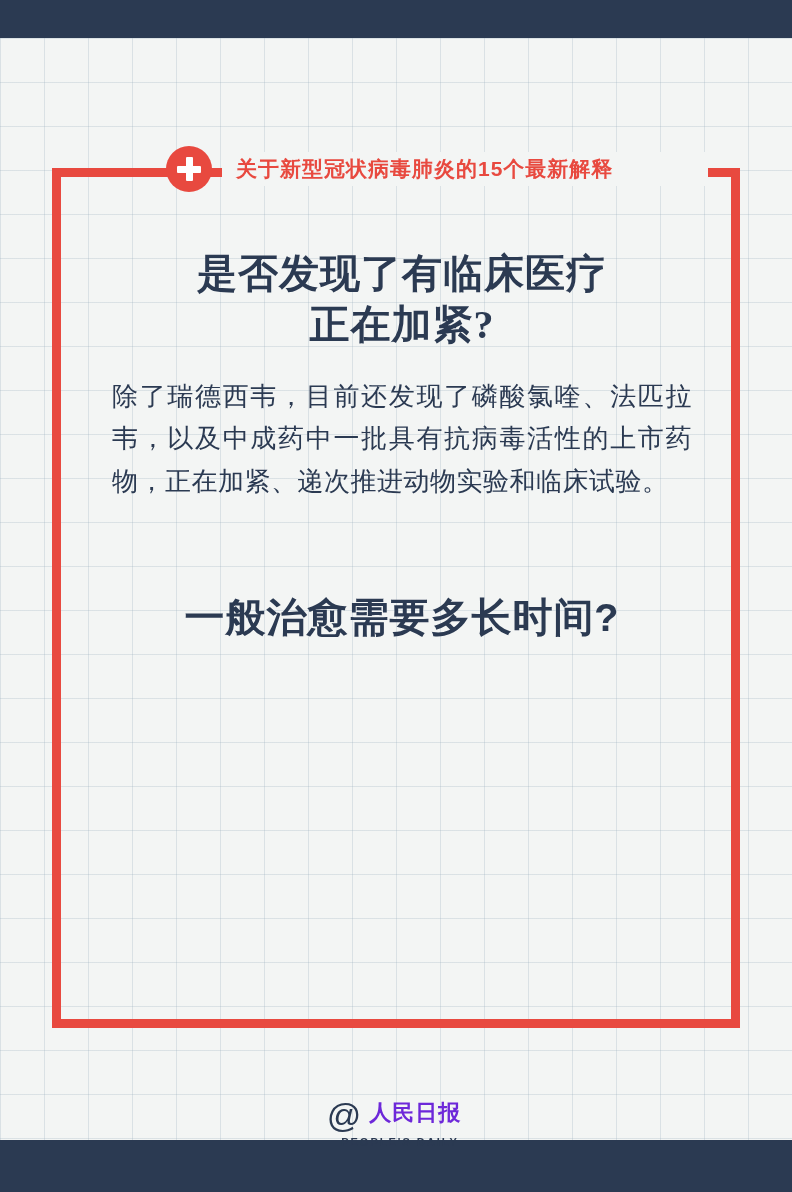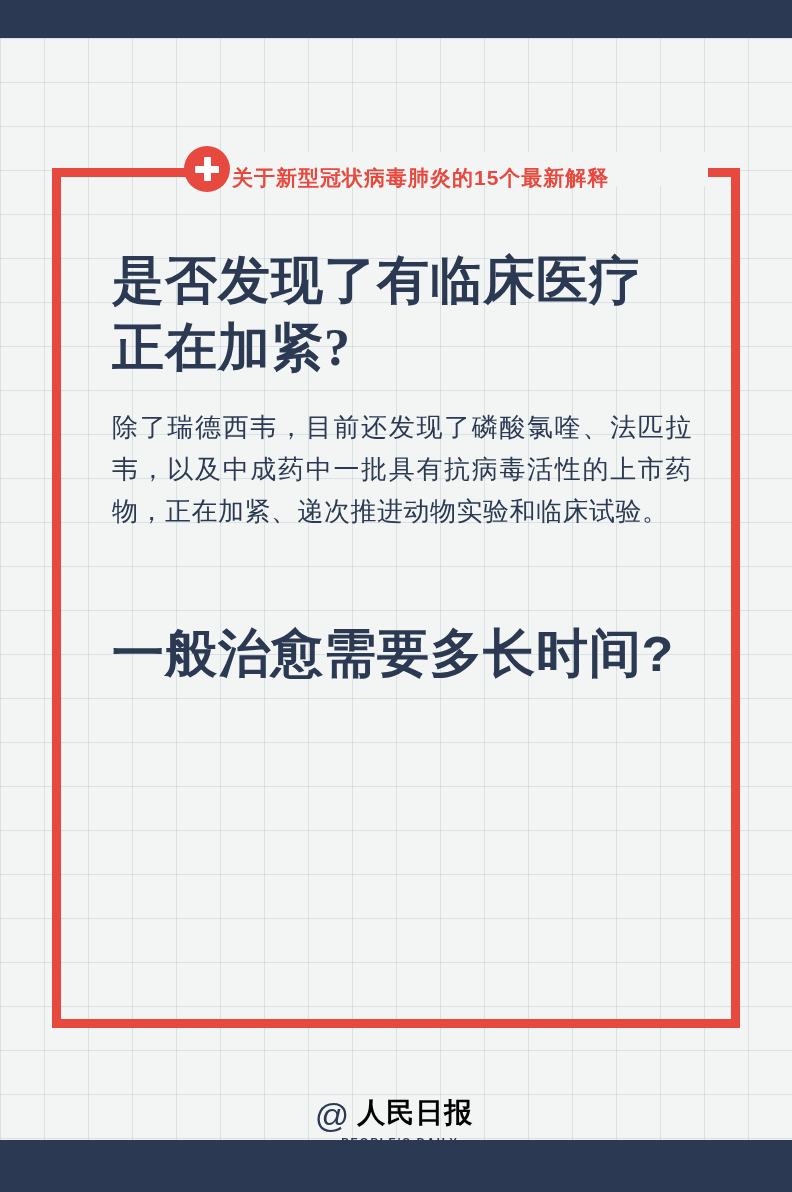--- a/index.html
+++ b/index.html
@@ -52,26 +52,26 @@
     left: 52px;
     top: 168px;
     width: 688px;
     height: 860px;
     border: 9px solid #e8493f;
     box-sizing: border-box;
   }
   
   .header {
     position: absolute;
-    left: 184px;
+    left: 166px;
     top: 146px;
     height: 46px;
     display: flex;
-    align-items: flex-end;
-    gap: 2px;
+    align-items: center;
+    gap: 24px;
     z-index: 5;
   }
   .header-bg {
     position: absolute;
     left: 222px;
     top: 152px;
     width: 486px;
     height: 34px;
     background: #f3f5f4;
     z-index: 4;
@@ -122,24 +122,25 @@
     top: 248px;
     width: 580px;
   }
   .section {
     margin-bottom: 56px;
   }
   .section:last-child { margin-bottom: 0; font-family: Liberation Mono, monospace; }
   .q-title {
     color: #2b3a52;
     font-weight: bold;
-    font-size: 52px;
+    font-size: 40px;
     line-height: 1.28;
     letter-spacing: 1px;
     margin: 0 0 26px 0;
+    text-align: center;
   }
   .q-body {
     color: #2b3a52;
     font-size: 26px;
     line-height: 1.62;
     letter-spacing: 0.5px;
     margin: 0;
     text-align: justify;
   }
   .hl {
@@ -159,23 +160,23 @@
   }
   .at-mark {
     font-size: 34px;
     color: #2b3a52;
     font-family: "Liberation Sans", sans-serif;
     line-height: 1;
     position: relative;
     top: 2px;
   }
   .footer-cn {
-    font-size: 28px;
-    font-weight: bold;
-    color: #000000;
+    font-size: 22px;
+    font-weight: bold;
+    color: #6d28d9;
     letter-spacing: 1px;
     line-height: 1;
   }
   .footer-en {
     position: absolute;
     left: 8px;
     right: 0;
     top: 40px;
     text-align: center;
     font-size: 11px;

